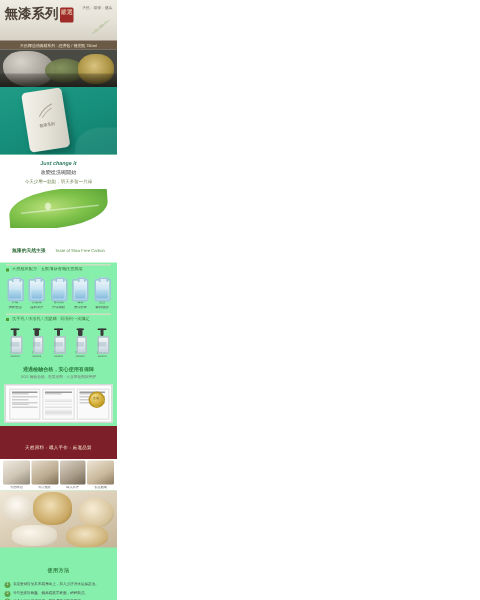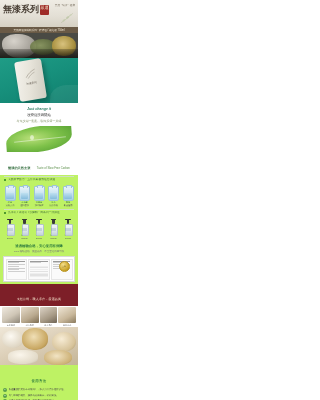--- a/index.html
+++ b/index.html
@@ -1,17 +1,17 @@
 <!DOCTYPE html>
 <html><head>
 <meta charset="utf-8">
 <style>
   html,body{margin:0;padding:0;background:#fff;}
   body{width:78px;height:400px;overflow:hidden;font-family:"Liberation Sans",sans-serif;}
-  .page{width:78px;height:400px;position:relative;background:#bef264;}
+  .page{width:78px;height:400px;position:relative;background:#86efac;}
 
   
   .hero{position:relative;width:78px;height:58px;background:#d9d5cc;overflow:hidden;}
   .hero-top{position:absolute;left:0;top:0;width:78px;height:27px;
     background:linear-gradient(180deg,#efece4 0%,#e3dfd5 60%,#d6d1c4 100%);}
   .hero-brand{position:absolute;left:3px;top:4px;font-size:9px;line-height:10px;color:#4a4036;
     font-family:"Liberation Serif",serif;font-weight:700;letter-spacing:0px;white-space:nowrap;}
   .hero-seal{position:absolute;left:40px;top:5px;width:9px;height:10px;background:#9e2b28;border-radius:1px;
     color:#f3e6c8;font-size:4px;line-height:5px;text-align:center;padding-top:0px;}
   .hero-tags{position:absolute;right:3px;top:4px;font-size:2.6px;line-height:4px;color:#7d7364;white-space:nowrap;}

